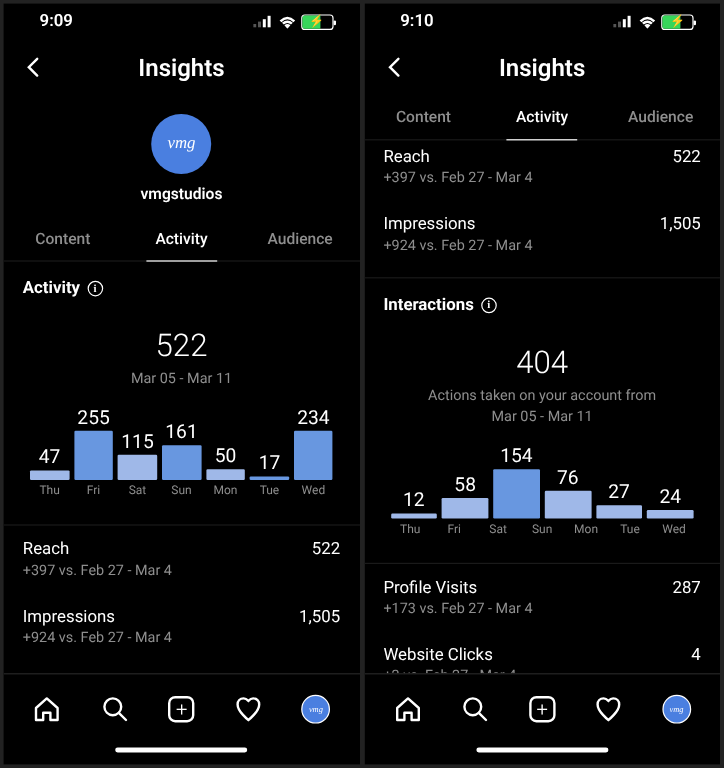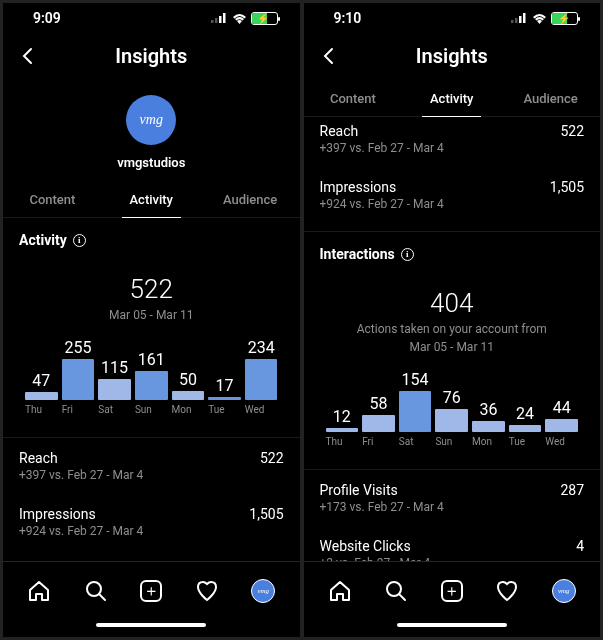--- a/index.html
+++ b/index.html
@@ -206,21 +206,21 @@
     }
     .chart-labels {
       display: flex;
       justify-content: space-between;
       gap: 4px;
       margin-top: 4px;
       padding-bottom: 14px;
     }
     .day-label {
       flex: 1;
-      text-align: left;
+      text-align: center;
       color: #8e8e8e;
       font-size: 10px;
     }
     .metric-row {
       display: flex;
       justify-content: space-between;
       padding: 12px 16px 2px;
       color: #fff;
       font-size: 14px;
       text-align: right;
@@ -491,30 +491,26 @@
           </div>
           <div class="bar-wrap">
             <div class="bar-value">154</div>
             <div class="bar" style="height: 46px; background: rgb(104, 151, 224);"></div>
           </div>
           <div class="bar-wrap">
             <div class="bar-value">76</div>
             <div class="bar" style="height: 22.7013px; background: rgb(159, 184, 232);"></div>
           </div>
           <div class="bar-wrap">
-            <div class="bar-value">36</div>
+            <div class="bar-value">27</div>
             <div class="bar" style="height: 10.7532px; background: rgb(159, 184, 232);"></div>
           </div>
           <div class="bar-wrap">
             <div class="bar-value">24</div>
             <div class="bar" style="height: 7.16883px; background: rgb(159, 184, 232);"></div>
-          </div>
-          <div class="bar-wrap">
-            <div class="bar-value">44</div>
-            <div class="bar" style="height: 13.1429px; background: rgb(159, 184, 232);"></div>
           </div>
         </div>
       <div class="chart-labels" id="labels-right">
           <div class="day-label">Thu</div>
           <div class="day-label">Fri</div>
           <div class="day-label">Sat</div>
           <div class="day-label">Sun</div>
           <div class="day-label">Mon</div>
           <div class="day-label">Tue</div>
           <div class="day-label">Wed</div>

